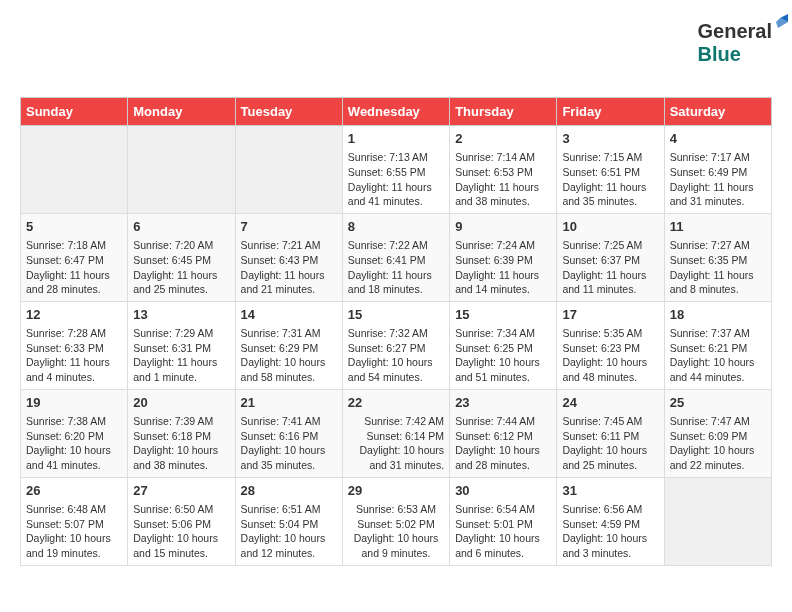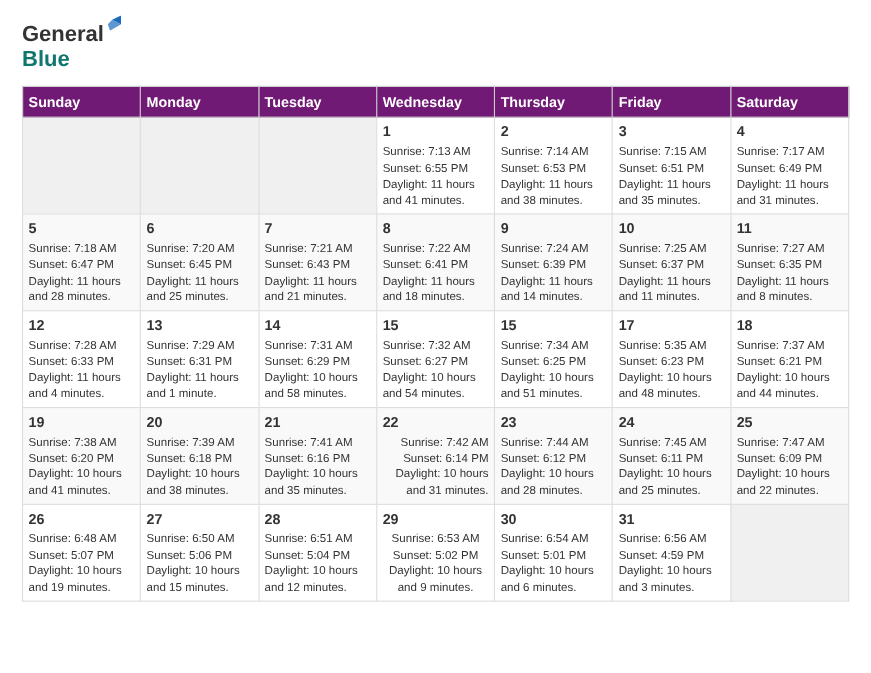--- a/index.html
+++ b/index.html
@@ -6,22 +6,22 @@
     body {
       font-family: Arial, sans-serif;
       background: #fff;
       width: 792px;
       min-height: 612px;
       padding: 20px;
     }
     .header {
       display: flex;
       align-items: flex-start;
-      justify-content: flex-start;
-      margin-bottom: 12px;
+      justify-content: flex-end;
+      margin-bottom: 31px;
     }
     .logo {
       display: flex;
       flex-direction: column;
       align-items: flex-start;
     }
     .title-block {
       text-align: right;
     }
     .month-title {
@@ -33,21 +33,21 @@
     .subtitle {
       font-size: 15px;
       color: #555;
     }
     table {
       width: 100%;
       border-collapse: collapse;
       font-size: 11px;
     }
     thead tr th {
-      background-color: #701a75;
+      background-color: #ef4444;
       color: white;
       text-align: left;
       padding: 6px 5px;
       font-size: 13px;
       font-weight: bold;
       border: 1px solid #ccc;
     }
     tbody tr td {
       vertical-align: top;
       padding: 4px 5px;

